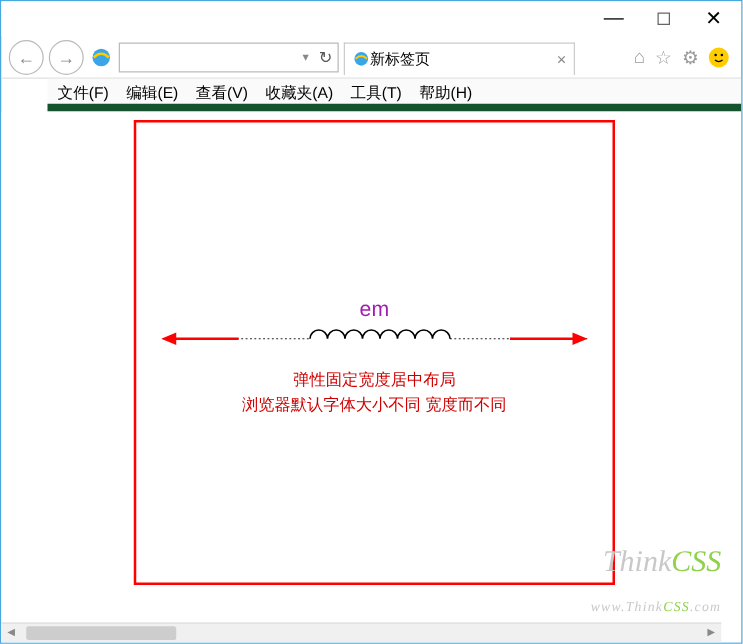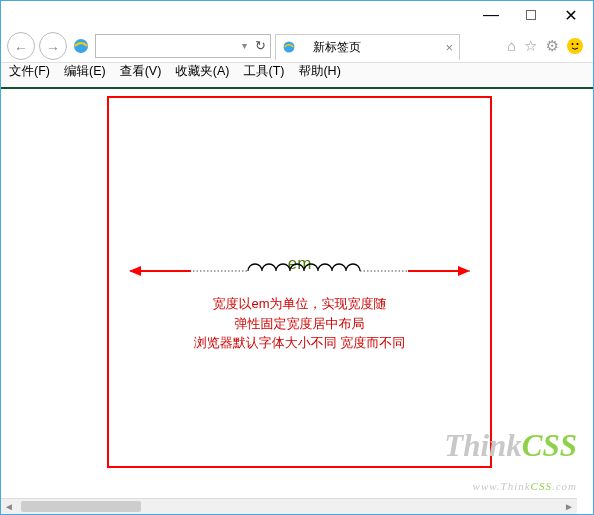--- a/index.html
+++ b/index.html
@@ -12,48 +12,48 @@
   .win-min { width:40px; text-align:center; }
   .win-close { width:40px; text-align:center; font-size:16px; }
 
   
   .navrow { height: 34px; display: flex; align-items: center; padding: 0 6px; gap: 4px; border-bottom: 1px solid #e0e0e0; }
   .navcircle { width: 28px; height: 28px; border: 1px solid #bbb; border-radius: 50%; display:flex; align-items:center; justify-content:center; color:#888; font-size:14px; }
   .ie-icon { width: 20px; height: 20px; display:flex; align-items:center; justify-content:center; }
   .addr { flex: 0 0 176px; height: 24px; border: 1px solid #bbb; background:#fff; display:flex; align-items:center; padding: 0 4px; font-size:12px; color:#555; gap:4px; }
   .addr .dd { margin-left:auto; color:#888; font-size:10px; }
   .addr .ref { color:#555; font-size:13px; margin-left:4px; }
-  .tab { flex: 0 0 185px; height: 26px; border: 1px solid #ccc; border-bottom:none; display:flex; align-items:center; padding: 0 6px; font-size:12px; gap:17px; margin-top:2px; background:#fff;}
+  .tab { flex: 0 0 185px; height: 26px; border: 1px solid #ccc; border-bottom:none; display:flex; align-items:center; padding: 0 6px; font-size:12px; gap:0; margin-top:2px; background:#fff;}
   .tab .ie-small { width:14px; height:14px; }
   .tab .x { margin-left:auto; color:#888; font-size:13px; }
   .rt-icons { margin-left:auto; display:flex; gap:8px; align-items:center; padding-right:4px; }
   .rt-icons span { color:#999; font-size:15px; }
   .smiley { width:16px; height:16px; border-radius:50%; background:#ffcc00; display:flex; align-items:center; justify-content:center; font-size:10px; }
 
   
-  .menubar { height: 26px; display:flex; align-items:flex-start; padding: 0 8px; gap: 14px; font-size:12.5px; color:#000; border-bottom:2px solid #14532d; background:#fafafa; }
+  .menubar { height: 26px; display:flex; align-items:flex-end; padding: 0 8px; gap: 14px; font-size:12.5px; color:#000; border-bottom:6px solid #14532d; background:#fafafa;margin-left:37px; }
 
   
   .content { position:absolute; left:0; right:0; top:89px; bottom:0; background:#fff; }
   .redbox { position:absolute; left:106px; top:6px; width:385px; height:372px; border:2px solid #ff0000; }
 
-  .em-label { position:absolute; left:0; right:0; top:156px; text-align:center; font-size:17px; color:#4d7c0f; }
+  .em-label { position:absolute; left:0; right:0; top:140px; text-align:center; font-size:17px; color:#a21caf; }
 
   .spring-row { position:absolute; left:0; right:0; top:162px; height:22px; }
   .spring-row svg { display:block; margin:0 auto; }
 
   .arrow { position:absolute; top:166px; width:62px; height:14px; }
   .arrow.left { left:20px; }
   .arrow.right { right:20px; }
 
   .desc { position:absolute; left:0; right:0; top:196px; text-align:center; font-size:13px; line-height:1.5; color:#d00000; }
   .desc div { white-space:nowrap; }
 
   .watermark { position:absolute; right:16px; bottom:22px; text-align:right; font-style:italic; font-family: Georgia, "Times New Roman", serif; }
-  .watermark .big { font-size:31px; color:#c8c8c8; font-weight:bold; }
+  .watermark .big { font-size:24px; color:#c8c8c8; font-weight:normal; }
   .watermark .big .c { color:#8fd24a; }
   .watermark .small { font-size:11px; color:#c8c8c8; letter-spacing:1px;margin-top:16px; }
   .watermark .small .c { color:#8fd24a; }
 
   .scrollbar-x { position:absolute; left:0; right:16px; bottom:0; height:16px; background:#f0f0f0; border-top:1px solid #ddd; display:flex; }
   .scrollbar-x .thumb { position:absolute; left:20px; width:120px; top:2px; bottom:2px; background:#cdcdcd; border-radius:2px; }
   .scrollbar-x .btn { width:16px; height:100%; display:flex; align-items:center; justify-content:center; color:#888; font-size:10px; }
   .scrollbar-x .btn.r { margin-left:auto; }
 </style>
 </head>
@@ -142,21 +142,20 @@
       </svg>
     </div>
     <div class="arrow right">
       <svg width="62" height="14" viewBox="0 0 62 14">
         <line x1="0" y1="7" x2="56" y2="7" stroke="#ff0000" stroke-width="2"></line>
         <polygon points="62,7 50,2 50,12" fill="#ff0000"></polygon>
       </svg>
     </div>
 
     <div class="desc">
-      <div>宽度以em为单位，实现宽度随</div>
       <div>弹性固定宽度居中布局</div>
       <div>浏览器默认字体大小不同 宽度而不同</div>
     </div>
   </div>
 
   <div class="watermark">
     <div class="big">
       <span>Think</span><span class="c">CSS</span>
     </div>
     <div class="small">

